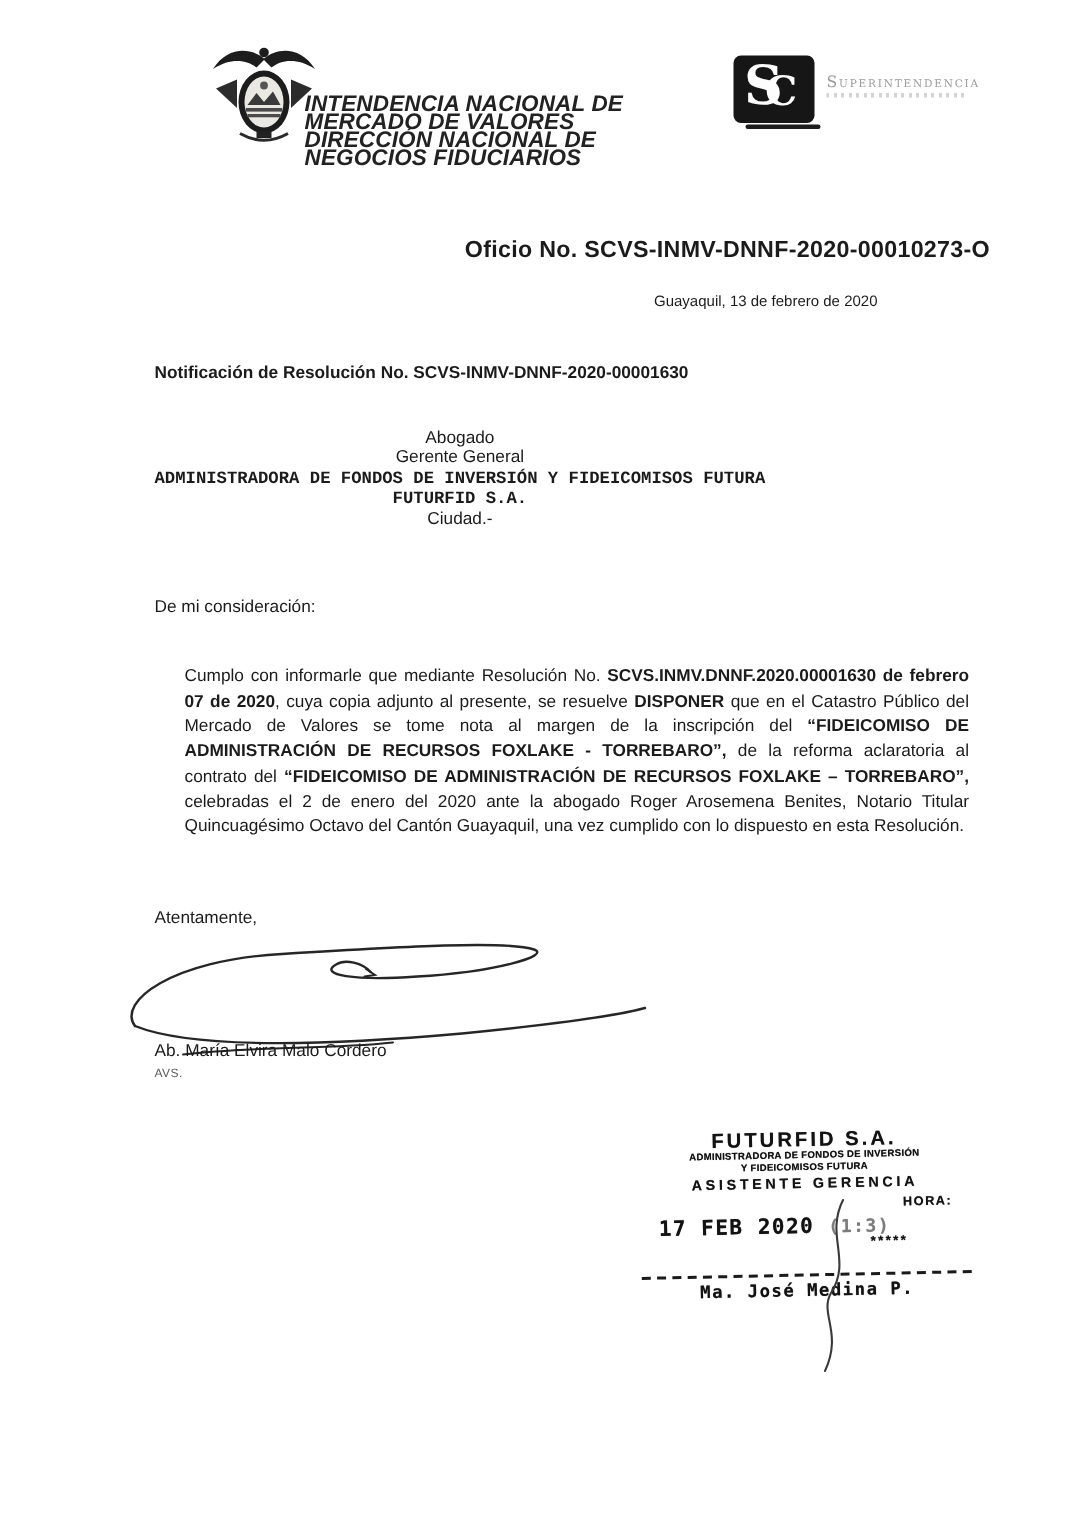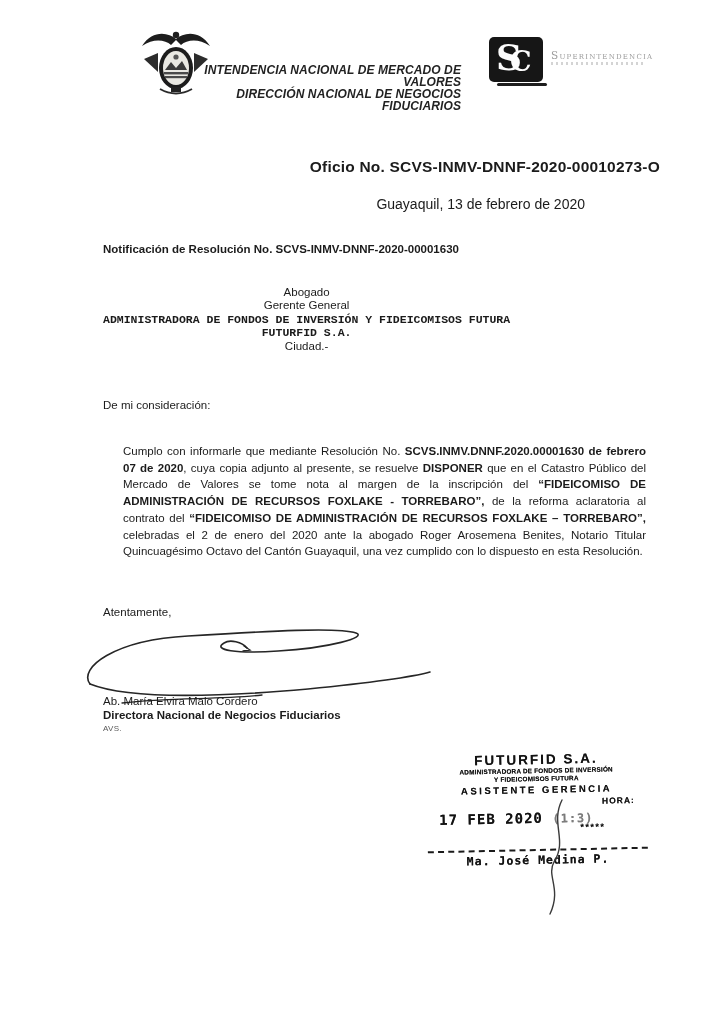--- a/index.html
+++ b/index.html
@@ -8,22 +8,22 @@
   .page {
     position:relative; width:724px; height:1024px;
     background:#fff; color:#1b1b1b; overflow:hidden;
     margin:0 auto;
   }
 
   
   .coat-of-arms { position:absolute; left:138px; top:26px; }
   .org-lines {
     position:absolute; left:203px; top:64px; width:258px;
-    font-size:12px; font-weight:bold; font-style:italic;
-    text-align:right; line-height:12px; letter-spacing:0.1px;
+    font-size:15px; font-weight:bold; font-style:italic;
+    text-align:left; line-height:12px; letter-spacing:0.1px;
     color:#222;
   }
   .sc-logo {
     position:absolute; left:489px; top:37px; width:54px; height:45px;
     background:#161616; border-radius:5px;
   }
   .sc-logo::after {
     content:""; position:absolute; left:8px; bottom:-4px;
     width:50px; height:3px; background:#1d1d1d; border-radius:2px;
   }
@@ -41,21 +41,21 @@
     opacity:.8;
   }
 
   
   .oficio-title {
     position:absolute; left:140px; top:158px; width:520px;
     text-align:right; font-weight:bold; font-size:15.5px; letter-spacing:0.2px;
   }
   .place-date {
     position:absolute; left:103px; top:196px; width:482px;
-    text-align:right; font-size:14px;
+    text-align:right; font-size:10px;
   }
   .notification-line {
     position:absolute; left:103px; top:243px;
     font-weight:bold; font-size:11.5px;
   }
   .addressee { position:absolute; left:103px; top:286px; font-size:11.5px; line-height:13.4px;text-align:center; }
   .addressee .b { font-weight:bold;font-family:Liberation Mono, monospace; }
   .salutation { position:absolute; left:103px; top:399px; font-size:11.5px; }
   .body-par {
     position:absolute; left:103px; top:443px; width:523px;
@@ -155,21 +155,20 @@
     <g stroke="#262626" stroke-width="1.6" fill="none" stroke-linecap="round">
       <path d="M24 60 C 12 44 48 16 122 12 C 204 7 272 3 290 9 C 302 13 264 24 212 27 C 170 30 146 26 158 19 C 164 15 176 18 181 24"></path>
       <path d="M178 22 l6 4 l-7 1" stroke-width="1.3"></path>
       <path d="M24 60 C 64 76 152 73 242 65 C 302 59 346 53 364 48"></path>
       <path d="M56 79 C 106 73 150 76 196 71" stroke-width="1.3"></path>
     </g>
   </svg>
 
   <div class="signer">
     <div class="sig-name">Ab. María Elvira Malo Cordero</div>
-    <div class="sig-title">Directora Nacional de Negocios Fiduciarios</div>
     <div class="sig-initials">AVS.</div>
   </div>
 
   <div class="stamp">
     <div class="s-company">FUTURFID S.A.</div>
     <div class="s-sub1">ADMINISTRADORA DE FONDOS DE INVERSIÓN</div>
     <div class="s-sub2">Y FIDEICOMISOS FUTURA</div>
     <div class="s-area">ASISTENTE GERENCIA</div>
     <div class="s-hora">HORA:</div>
     <div class="s-daterow">

